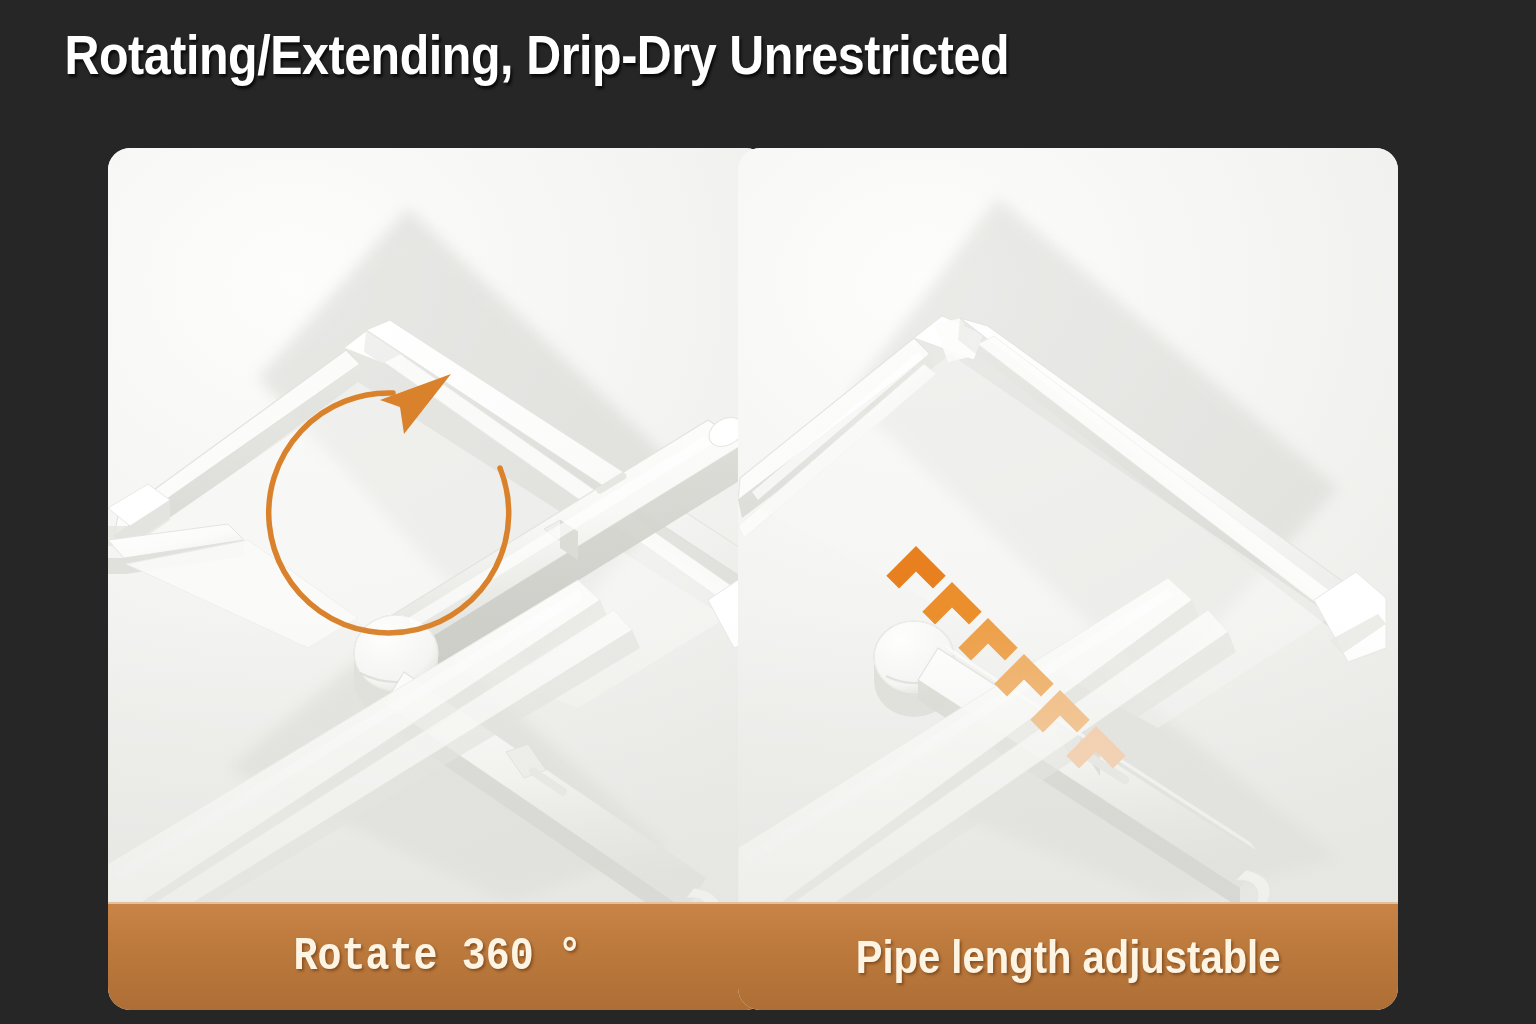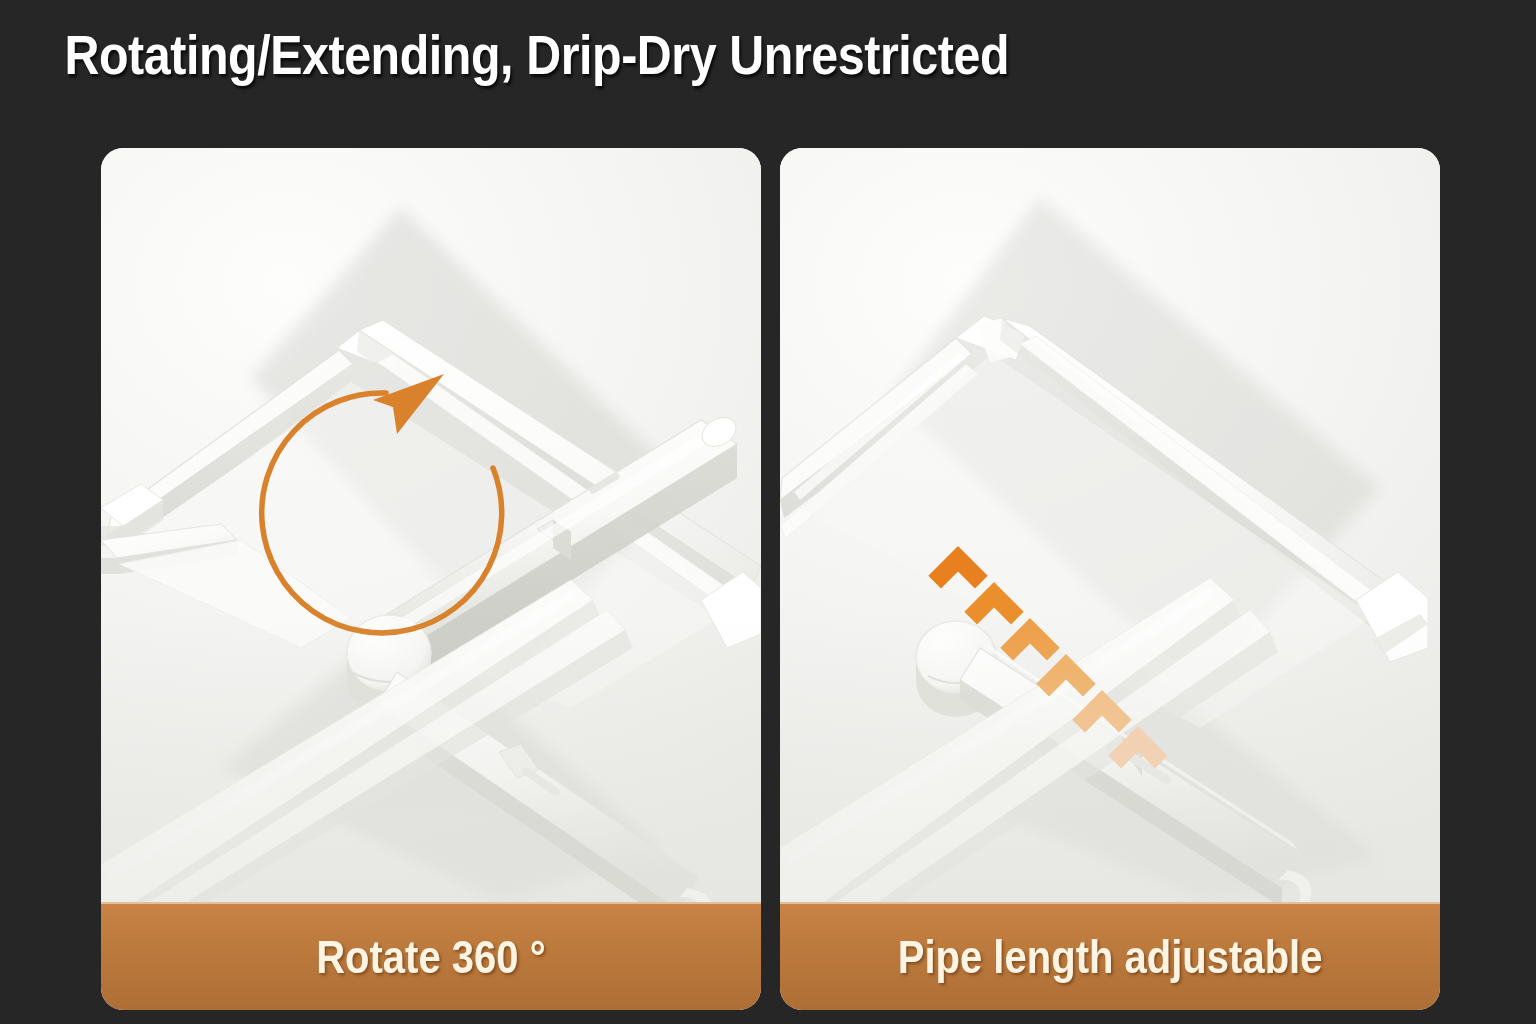--- a/index.html
+++ b/index.html
@@ -33,22 +33,22 @@
   }
   .panel{
     position:absolute;
     top:0;
     width:660px;
     height:862px;
     border-radius:22px;
     overflow:hidden;
     background:#f1f1ef;
   }
-  #panel-rotate{ left:101px; }
-  #panel-extend{ left:780px; }
+  #panel-rotate{ left:108px;font-family:Liberation Mono, monospace; }
+  #panel-extend{ left:738px; }
 
   
   .photo{
     position:absolute; left:0; top:0; width:100%; height:754px;
     overflow:hidden;
     background:
       radial-gradient(ellipse 120% 90% at 28% 18%, #fdfdfc 0%, #f4f4f2 48%, #e9e9e6 100%);
   }
   .photo::after{
     

